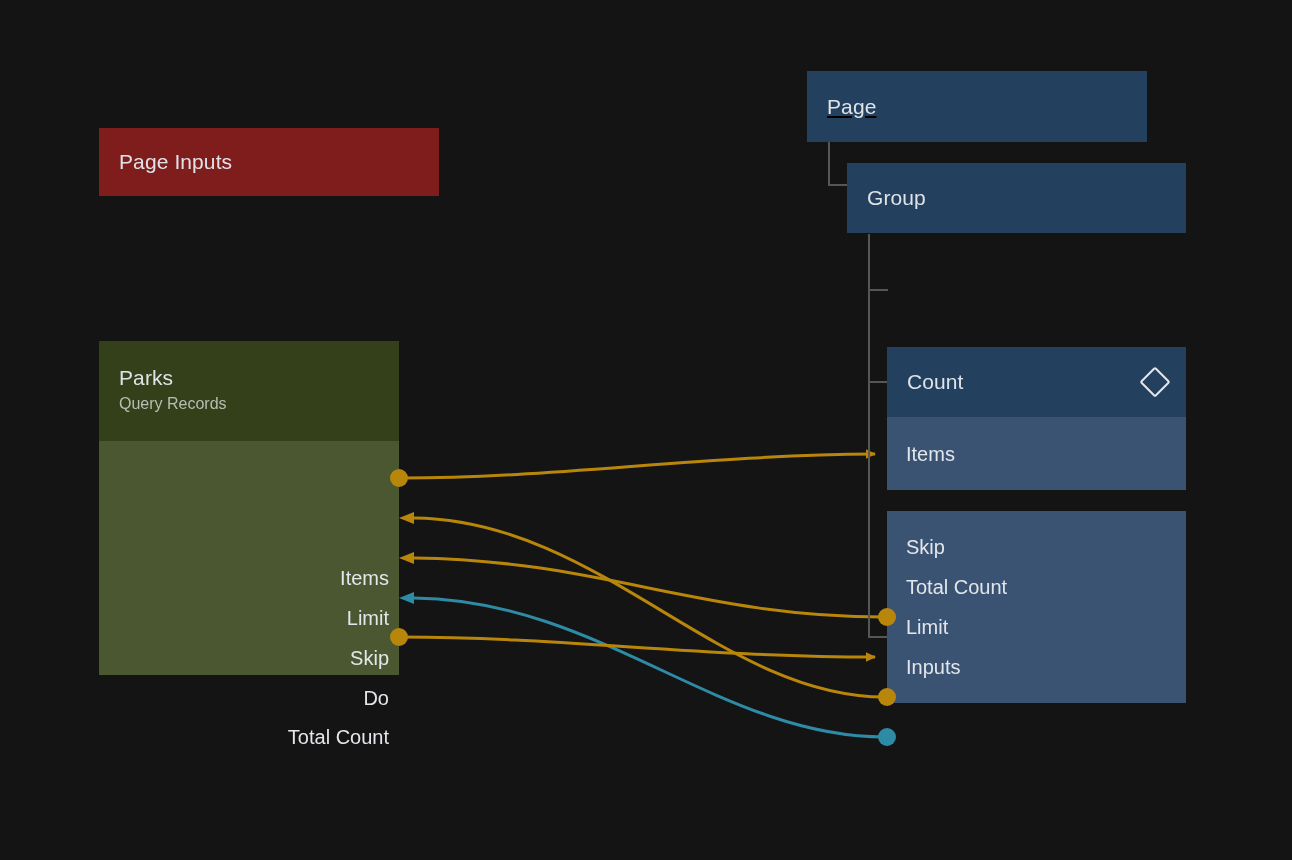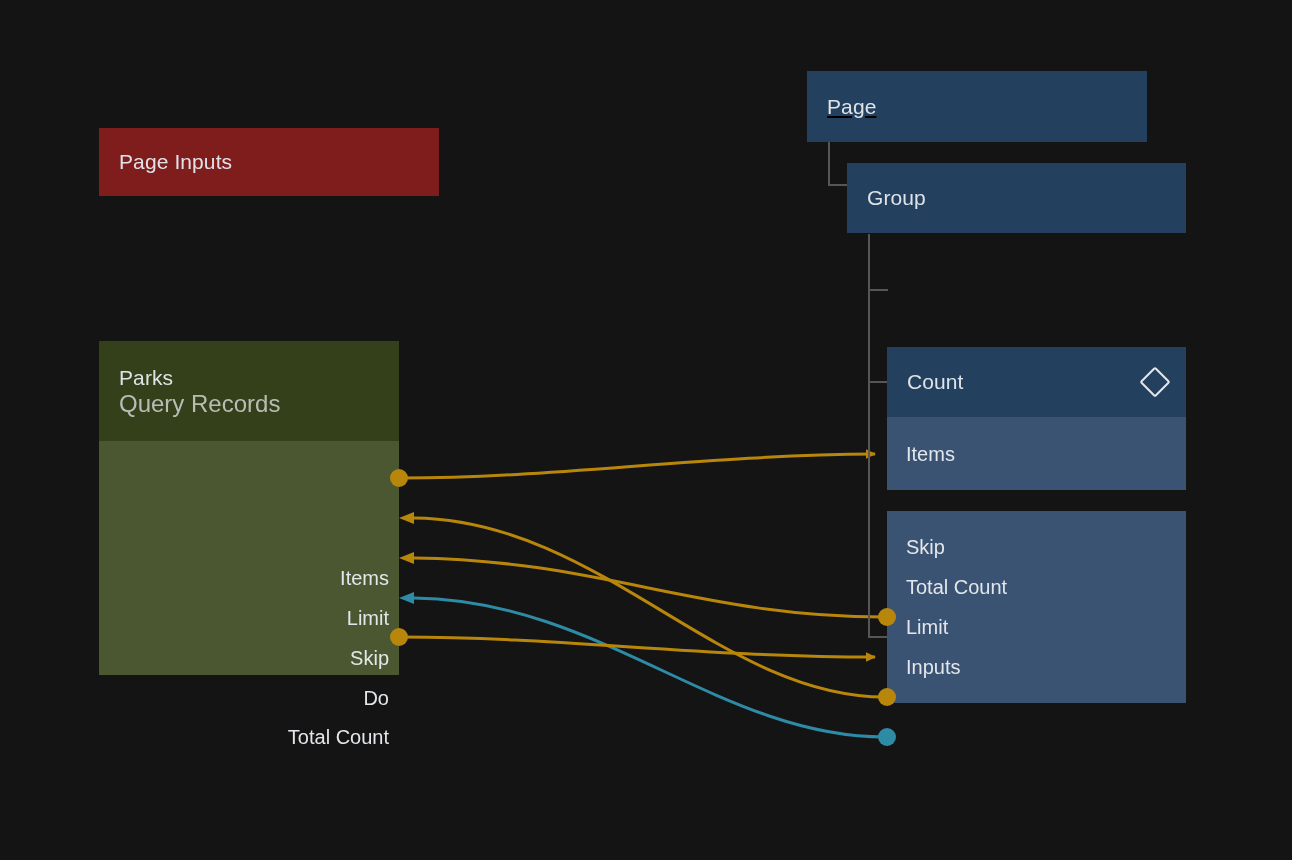--- a/index.html
+++ b/index.html
@@ -19,21 +19,21 @@
   .node-header{
     box-sizing:border-box;
     display:flex;align-items:center;justify-content:space-between;
     padding:0 20px;
   }
   .node-title{
     color:#dfe3e8;font-size:21px;line-height:26px;letter-spacing:.1px;
     white-space:nowrap;
   }
   .node-sub{
-    color:#b9bcb4;font-size:24px;line-height:25px;white-space:nowrap;
+    color:#b9bcb4;font-size:16px;line-height:25px;white-space:nowrap;
   }
   .node-body{box-sizing:border-box;position:relative;}
 
   
   .flat{display:flex;align-items:center;padding:0 20px;}
 
   
   .purple{background:#7f1d1d;}
   .olive-head{background:#33401a;}
   .olive-body{background:#4a5730;}

